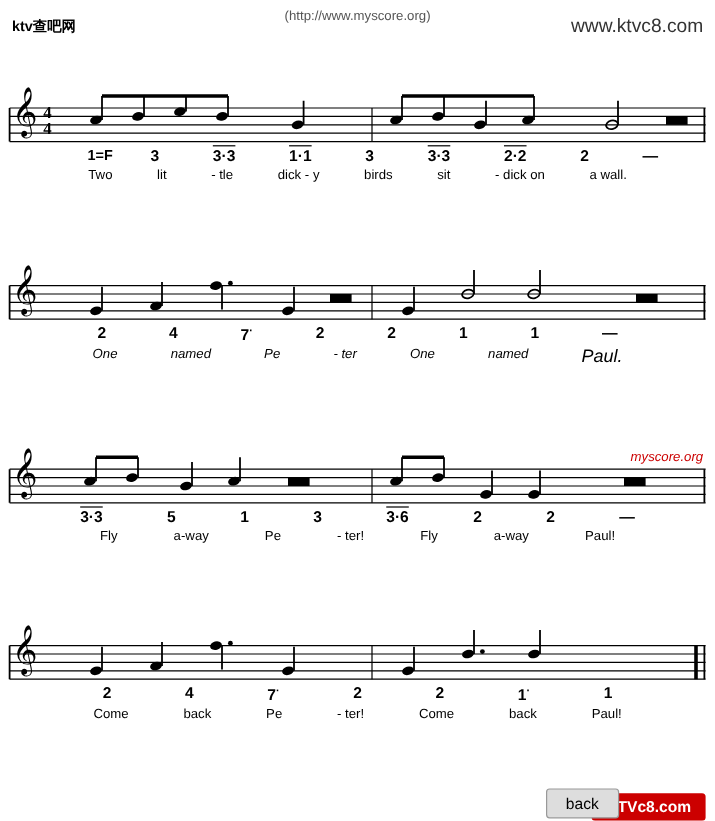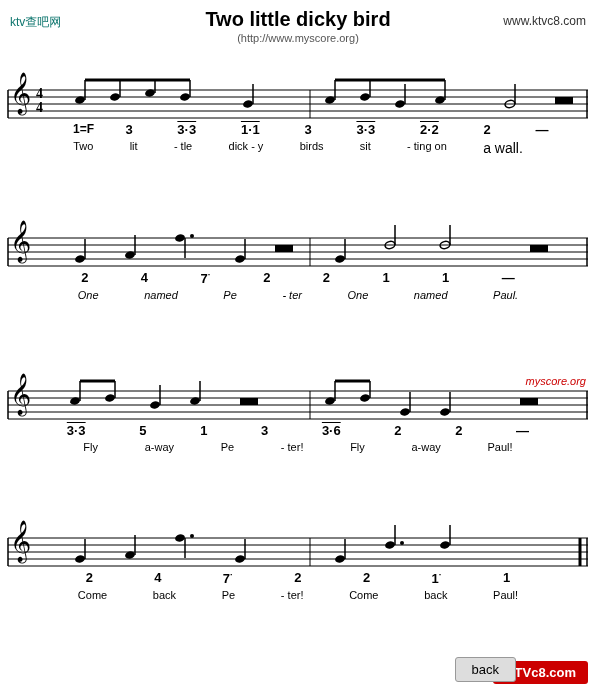--- a/index.html
+++ b/index.html
@@ -34,26 +34,25 @@
     .staff-svg {
       display: block;
     }
   </style>
 </head>
 <body>
 
 <div class="page">
 
   <div class="header">
-    <span style="color:#0f766e;font-size:12px;font-weight:normal;">ktv查吧网</span>
-    <span style="color:#333;font-size:12px;">www.ktvc8.com</span>
+    <span style="color:#000000;font-size:12px;font-weight:bold;">ktv查吧网</span>
+    <span style="color:#333;font-size:16px;">www.ktvc8.com</span>
   </div>
 
   <div style="text-align:center; margin-top:8px;">
-    <div style="font-size:20px;font-weight:bold;color:#000;">Two little dicky bird</div>
     <div style="font-size:11px;color:#555;margin-top:1px;">(http://www.myscore.org)</div>
   </div>
 
   <div style="position:absolute;top:62px;left:0;right:0;">
 
     <svg class="staff-svg" width="596" height="50">
 
       <text x="10" y="35" font-size="36" font-family="serif" fill="#000">𝄞</text>
 
       <text x="36" y="28" font-size="14" font-family="serif" font-weight="bold" fill="#000">4</text>
@@ -116,22 +115,22 @@
     </div>
 
     <div style="display:flex;align-items:flex-start;padding:0px 55px;margin-top:1px;">
       <div style="flex:1;display:flex;justify-content:space-around;">
         <span style="font-size:11px;">Two</span>
         <span style="font-size:11px;">lit</span>
         <span style="font-size:11px;">- tle</span>
         <span style="font-size:11px;">dick - y</span>
         <span style="font-size:11px;">birds</span>
         <span style="font-size:11px;">sit</span>
-        <span style="font-size:11px;">- ting on</span>
-        <span style="font-size:14px;">a wall.</span>
+        <span style="font-size:11px;">- dick on</span>
+        <span style="font-size:11px;">a wall.</span>
       </div>
     </div>
   </div>
 
   <div style="position:absolute;top:210px;left:0;right:0;">
     <svg class="staff-svg" width="596" height="50">
       <text x="10" y="35" font-size="36" font-family="serif" fill="#000">𝄞</text>
       <line x1="8" y1="20" x2="588" y2="20" stroke="#000" stroke-width="1"></line>
       <line x1="8" y1="27" x2="588" y2="27" stroke="#000" stroke-width="1"></line>
       <line x1="8" y1="34" x2="588" y2="34" stroke="#000" stroke-width="1"></line>
@@ -178,21 +177,21 @@
     </div>
 
     <div style="display:flex;align-items:flex-start;padding:0px 55px;margin-top:1px;font-style:italic;">
       <div style="flex:1;display:flex;justify-content:space-around;">
         <span style="font-size:11px;">One</span>
         <span style="font-size:11px;">named</span>
         <span style="font-size:11px;">Pe</span>
         <span style="font-size:11px;">- ter</span>
         <span style="font-size:11px;">One</span>
         <span style="font-size:11px;">named</span>
-        <span style="font-size:11px;">Paul.</span>
+        <span style="font-size:15px;">Paul.</span>
       </div>
     </div>
   </div>
 
   <div style="position:absolute;top:363px;left:0;right:0;">
 
     <div style="position:absolute;top:4px;right:10px;font-size:11px;color:#cc0000;font-style:italic;">myscore.org</div>
 
     <svg class="staff-svg" width="596" height="50">
       <text x="10" y="35" font-size="36" font-family="serif" fill="#000">𝄞</text>

